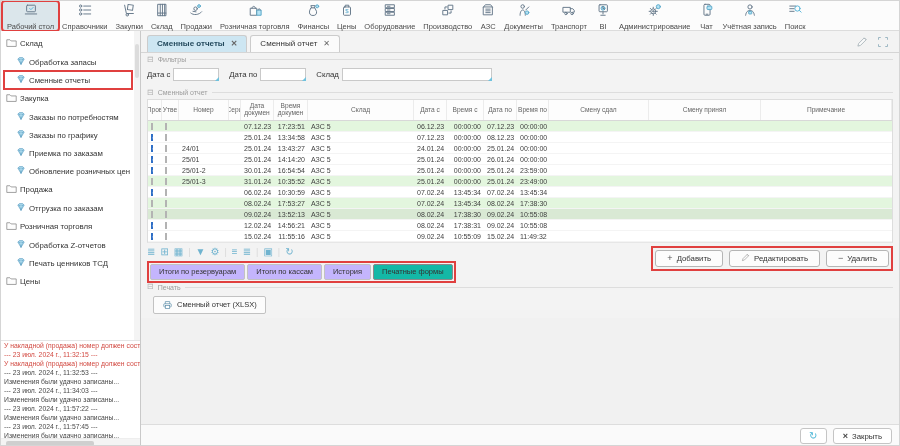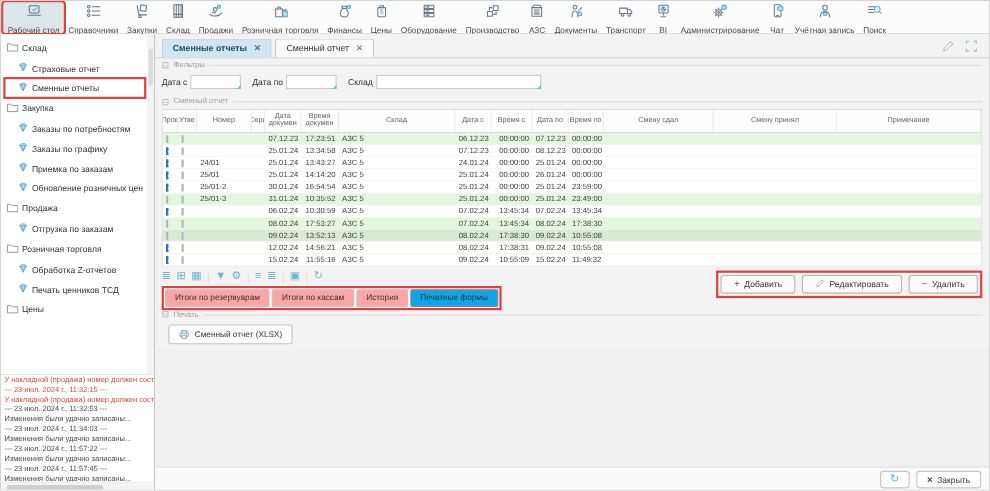--- a/index.html
+++ b/index.html
@@ -65,22 +65,22 @@
 .cbx{width:8px;height:8px;border:1px solid #b3b3b3;border-radius:1px;background:#fff;margin:0 auto;position:relative}
 .cbx.on{background:#3d7edb;border-color:#2f6fc6}
 .cbx.on::after{content:"";position:absolute;left:1.5px;top:0.5px;width:3px;height:4.5px;border-right:1.2px solid #fff;border-bottom:1.2px solid #fff;transform:rotate(40deg)}
 
 
 .midzone{position:relative;padding:0 6px}
 .icon-strip{display:flex;align-items:center;gap:5px;height:17px;font-size:10px;color:#6fb3cf}
 .icon-strip .gi{cursor:pointer;line-height:1}
 .icon-strip .sep{color:#d8d8d8;font-size:9px;cursor:default}
 .subtabs{display:inline-flex;gap:2px;margin:1px 0 0 2px;padding:1px}
-.subtab{font-size:7.5px;color:#333;background:#fca5a5;border:1px solid #c2c2c2;border-radius:2px;padding:2.5px 8px;cursor:pointer;white-space:nowrap}
-.subtab.active{background:#0ea5e9;border-color:#8a8a8a}
+.subtab{font-size:7.5px;color:#333;background:#c4b5fd;border:1px solid #c2c2c2;border-radius:2px;padding:2.5px 8px;cursor:pointer;white-space:nowrap}
+.subtab.active{background:#14b8a6;border-color:#8a8a8a}
 .actions{position:absolute;right:8px;top:5px;display:flex;gap:6px;padding:2px}
 .btn{display:flex;align-items:center;gap:4px;background:#fcfcfc;border:1px solid #b5b5b5;border-radius:3px;font-size:7.8px;color:#333;padding:0 11px;height:17px;cursor:pointer;white-space:nowrap}
 .btn svg{width:9px;height:9px}
 .btn .pm{font-size:9px;color:#555;line-height:1}
 
 .print-btn{display:inline-flex;align-items:center;gap:4px;margin:3px 0 4px 6px;background:#fcfcfc;border:1px solid #c2c2c2;border-radius:2px;font-size:7.5px;color:#333;padding:3px 8px;cursor:pointer}
 .print-btn svg{width:11px;height:10px;fill:none;stroke:#5a8ca8;stroke-width:1.1}
 
 .spacer{flex:1;background:#f1f1f1}
 .footer{height:23px;background:#fafafa;border-top:1px solid #ddd;display:flex;align-items:center;justify-content:flex-end;gap:6px;padding:0 7px}
@@ -253,21 +253,21 @@
             <span><svg width="11" height="11" viewBox="0 0 14 14">
                 <path d="M1 3.5h4L6.5 5H13v7H1z" fill="#fdfdfd" stroke="#8a8a8a" stroke-width="1"></path>
               </svg></span>
             <span>Склад</span>
           </div>
           <div class="tree-item">
             <span><svg width="10" height="10" viewBox="0 0 16 16">
                 <path d="M3 5L5.3 2.5h5.4L13 5 8 13.5z" fill="#bfe9f7" stroke="#5a9cc0"></path>
                 <path d="M3 5h10M8 13.5L5.6 5M8 13.5L10.4 5" fill="none" stroke="#5a9cc0"></path>
               </svg></span>
-            <span>Страховые отчет</span>
+            <span>Обработка запасы</span>
           </div>
           <div class="tree-item hl">
             <span><svg width="10" height="10" viewBox="0 0 16 16">
                 <path d="M3 5L5.3 2.5h5.4L13 5 8 13.5z" fill="#bfe9f7" stroke="#5a9cc0"></path>
                 <path d="M3 5h10M8 13.5L5.6 5M8 13.5L10.4 5" fill="none" stroke="#5a9cc0"></path>
               </svg></span>
             <span>Сменные отчеты</span>
           </div>
           <div class="tree-folder">
             <span><svg width="11" height="11" viewBox="0 0 14 14">

